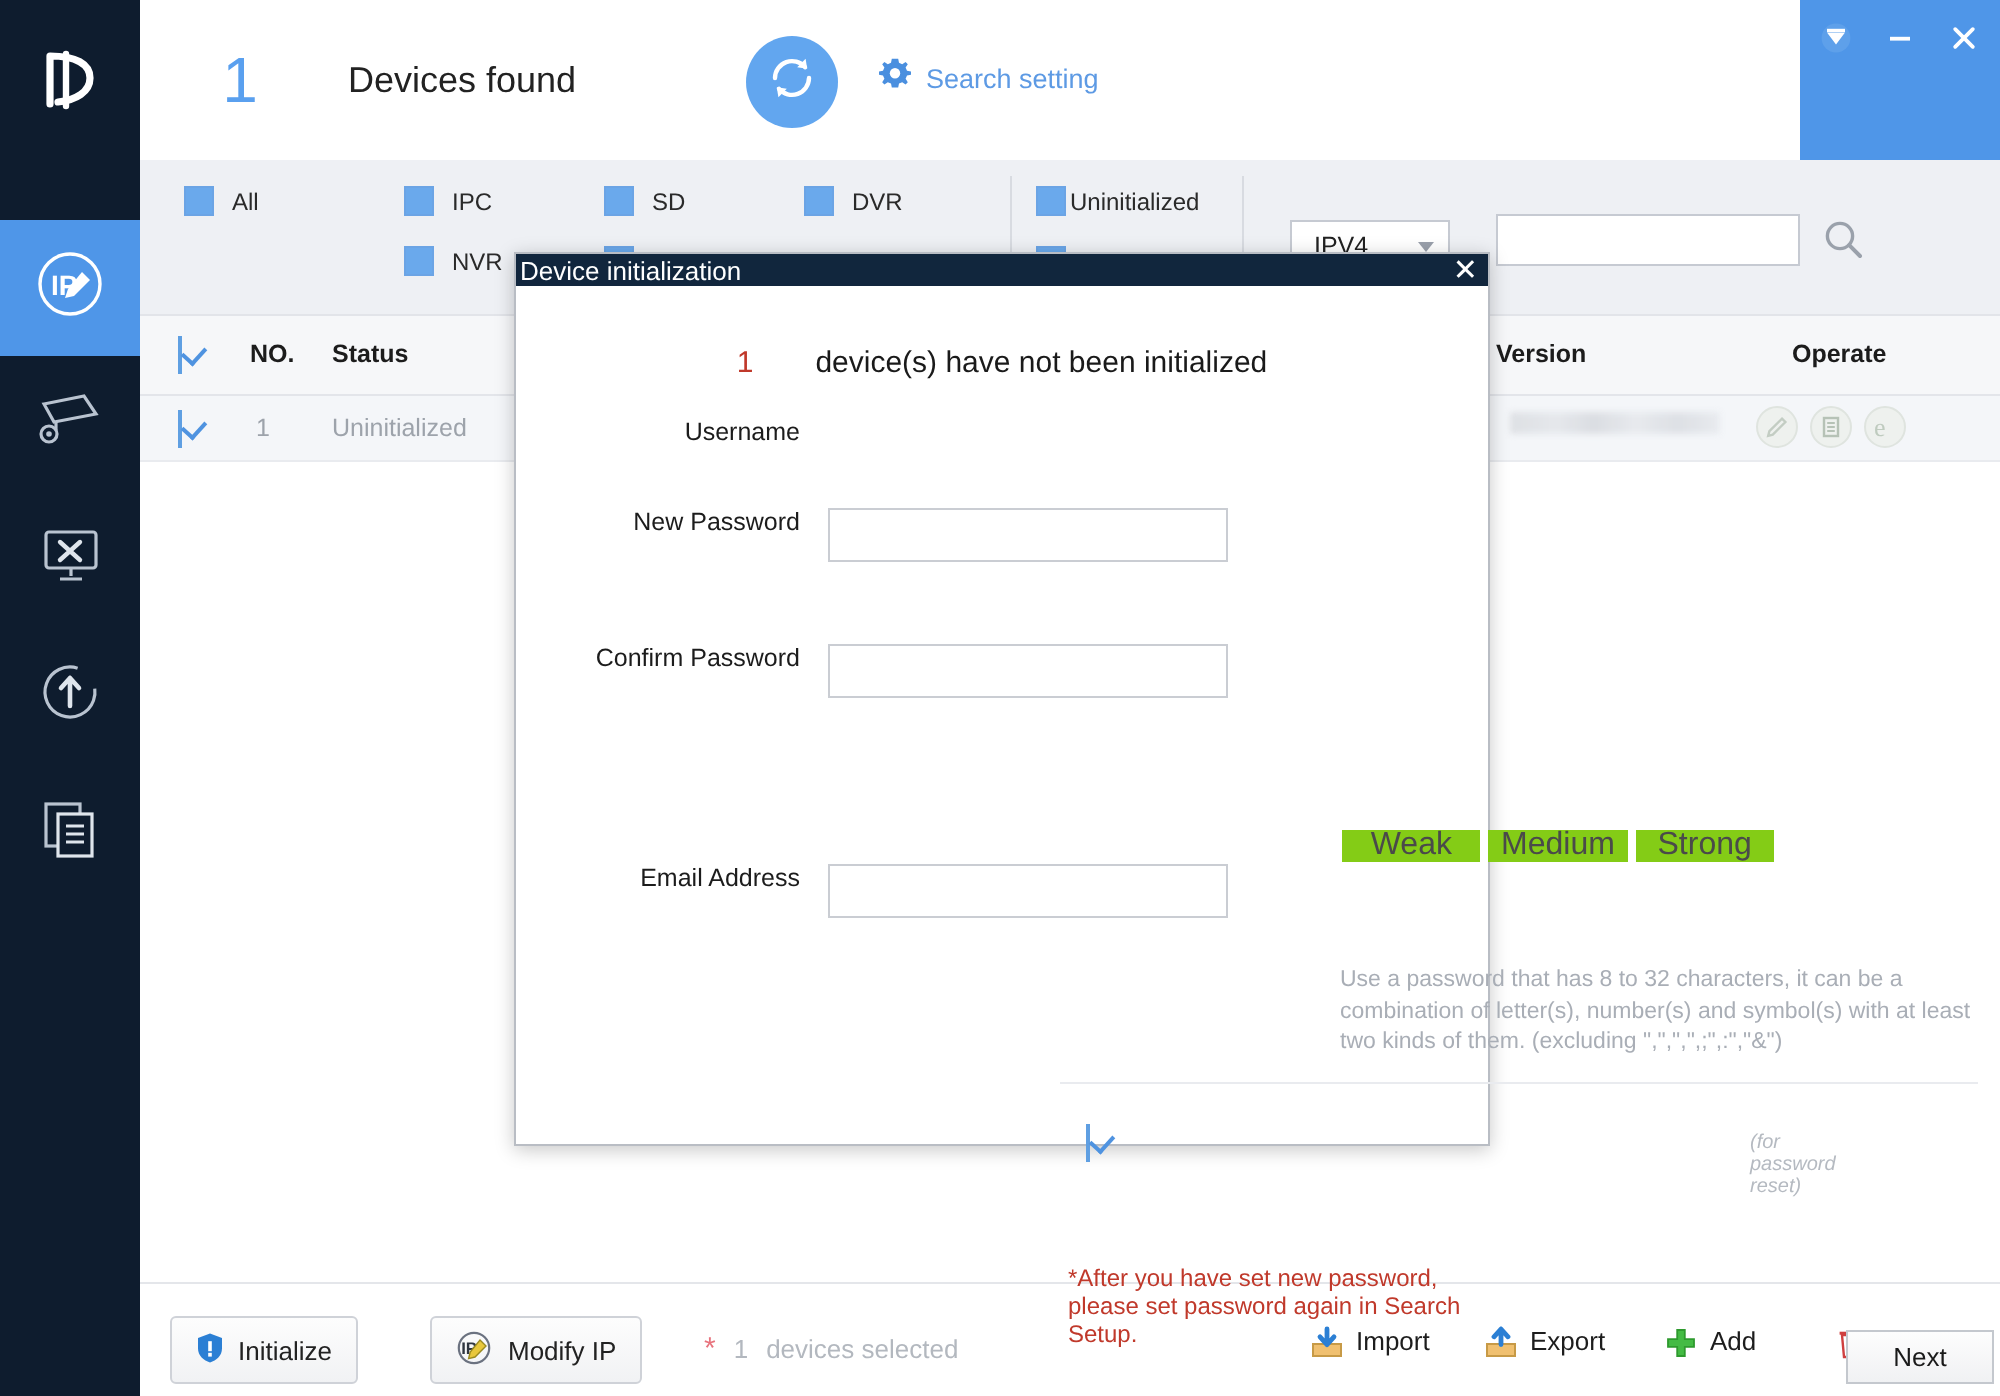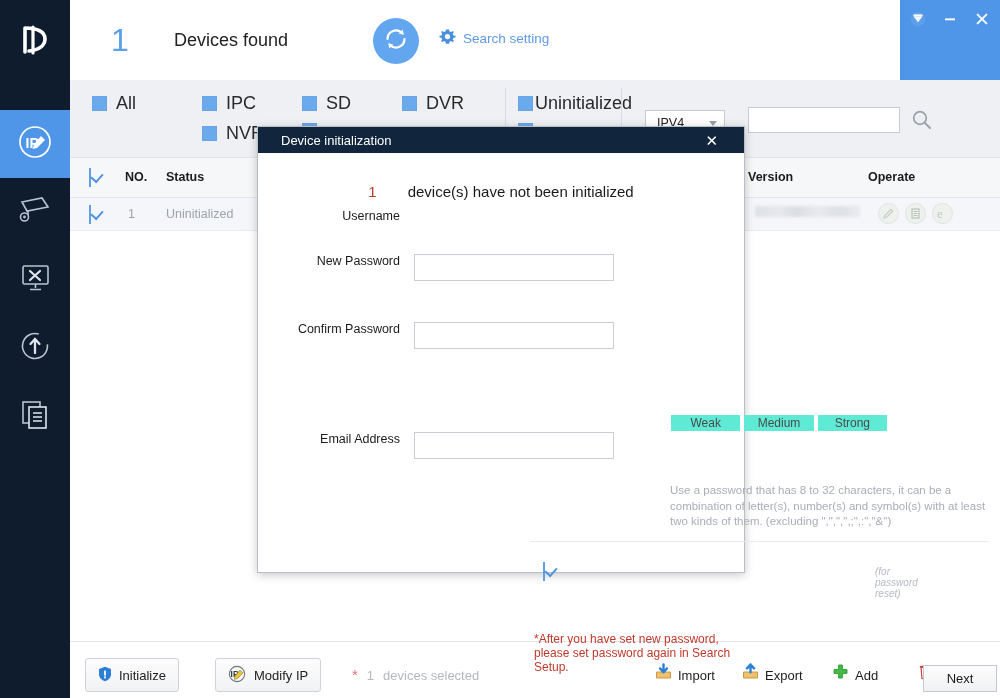--- a/index.html
+++ b/index.html
@@ -88,21 +88,21 @@
   .chk {
     width: 15px; height: 15px;
     border: 1px solid #6ba4e5;
     background: #6aa9ec;
     display: inline-block;
     flex: none;
   }
   .fg {
     position: absolute;
     display: flex; align-items: center; gap: 9px;
-    font-size: 18px; color: #2a2a2a;
+    font-size: 12px; color: #2a2a2a;
     cursor: pointer;
   }
   .divider-v {
     position: absolute; left: 505px; top: 88px;
     width: 1px; height: 56px; background: #d8dbe1;
   }
   .divider-v2 {
     position: absolute; left: 621px; top: 88px;
     width: 1px; height: 56px; background: #d8dbe1;
   }
@@ -201,21 +201,21 @@
     background: linear-gradient(#fdfdfd,#f1f2f4);
     border: 1px solid #cfd2d8;
     border-radius: 3px;
     display: flex; align-items: center; gap: 7px;
     padding: 16px 12px;
     font-size: 13px; color: #222;
     cursor: pointer;
   }
   .tb-link {
     position: absolute; top: 663px;
-    display: flex; align-items: flex-end; gap: 6px;
+    display: flex; align-items: flex-start; gap: 6px;
     font-size: 13px; color: #1d1d1d;
     cursor: pointer;
   }
   .sel-info {
     position: absolute; left: 352px; top: 666px;
     display: flex; align-items: baseline; gap: 9px;
     font-size: 13px; color: #b3b8bf;
   }
   .sel-info .star { color: #e8737d; font-size: 15px; }
   .sel-info .num { color: #b3b8bf; }
@@ -223,23 +223,23 @@
   
   .modal {
     position: absolute; left: 257px; top: 126px;
     width: 488px; height: 447px;
     background: #ffffff;
     border: 1px solid #b9bdc4;
     box-shadow: 0 2px 9px rgba(0,0,0,.22);
     z-index: 40;
   }
   .modal-title {
-    height: 26px; background: #11263d;
+    height: 16px; background: #11263d;
     display: flex; align-items: center;
-    padding: 0 23px;
+    padding: 0 2px;
     color: #ffffff; font-size: 13px;
   }
   .modal-close {
     margin-left: auto; color: #ffffff;
     font-size: 15px; line-height: 1; cursor: pointer;
     padding: 0 3px;
   }
   .modal-head {
     margin-top: 30px;
     display: flex; align-items: baseline; justify-content: center;
@@ -266,23 +266,23 @@
   }
   .finput.readonly { background: #e3e3e3; border-color: #cfcfcf; }
 
   .strength {
     position: absolute; left: 413px; top: 288px;
     width: 216px; height: 16px;
     display: flex; gap: 4px;
   }
   .sbar {
     flex: 1; height: 100%;
-    background: #5eead4;
+    background: #84cc16;
     display: flex; align-items: center; justify-content: center;
-    font-size: 12px; color: #4a4a4a;
+    font-size: 16px; color: #4a4a4a;
   }
 
   .hint {
     position: absolute; left: 412px; top: 356px;
     width: 322px;
     font-size: 11.5px; color: #a9aeb6; line-height: 15.5px;
   }
   .hr {
     position: absolute; left: 272px; top: 414px;
     width: 459px; height: 1px; background: #e9ebef;
@@ -475,21 +475,21 @@
     </svg>
   </div>
 
   <div class="table-head">
     <div style="position:absolute; left:19px; top:11px;">
       <span class="cbx"></span>
     </div>
     <div class="th" style="left:55px;">NO.</div>
     <div class="th" style="left:96px;">Status</div>
     <div class="th" style="left:678px;">Version</div>
-    <div class="th" style="left:798px;">Operate</div>
+    <div class="th" style="left:826px;">Operate</div>
   </div>
 
   <div class="table-row">
     <div style="position:absolute; left:19px; top:8px;">
       <span class="cbx"></span>
     </div>
     <div class="td" style="left:58px;">1</div>
     <div class="td" style="left:96px;">Uninitialized</div>
     <div style="position:absolute; left:808px; top:5px; display:flex; gap:6px;">
       <span class="opbtn">

